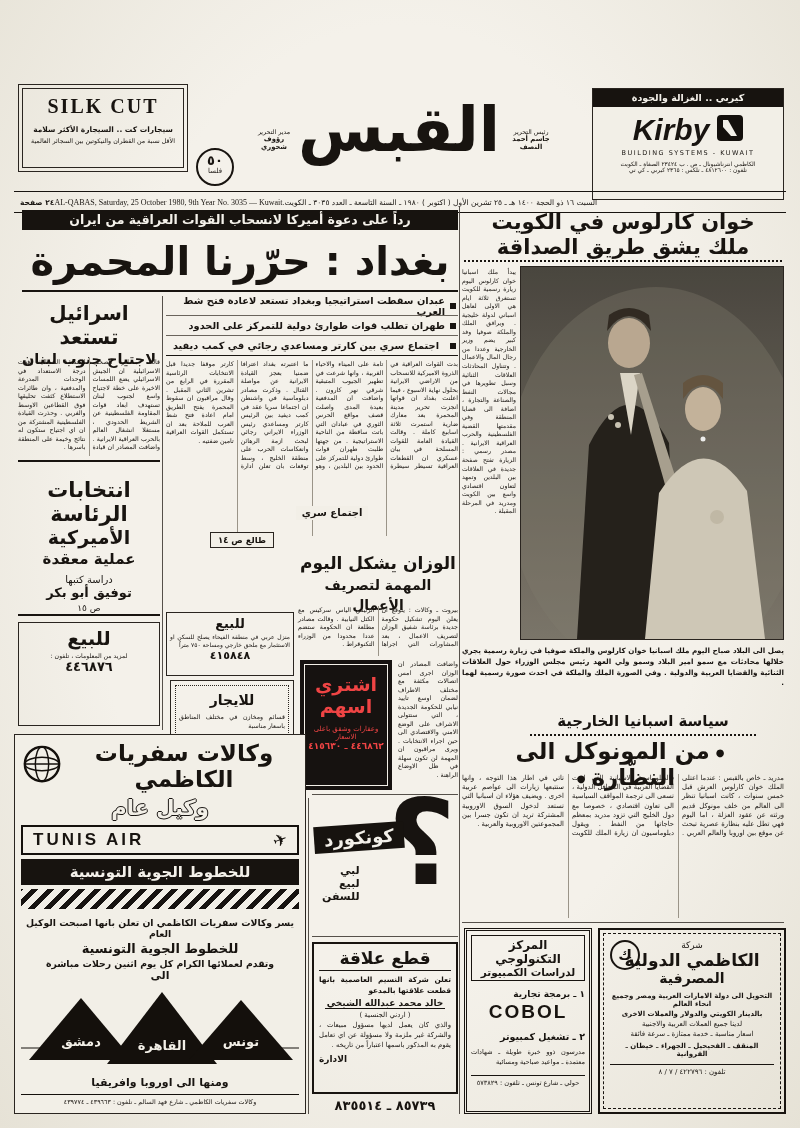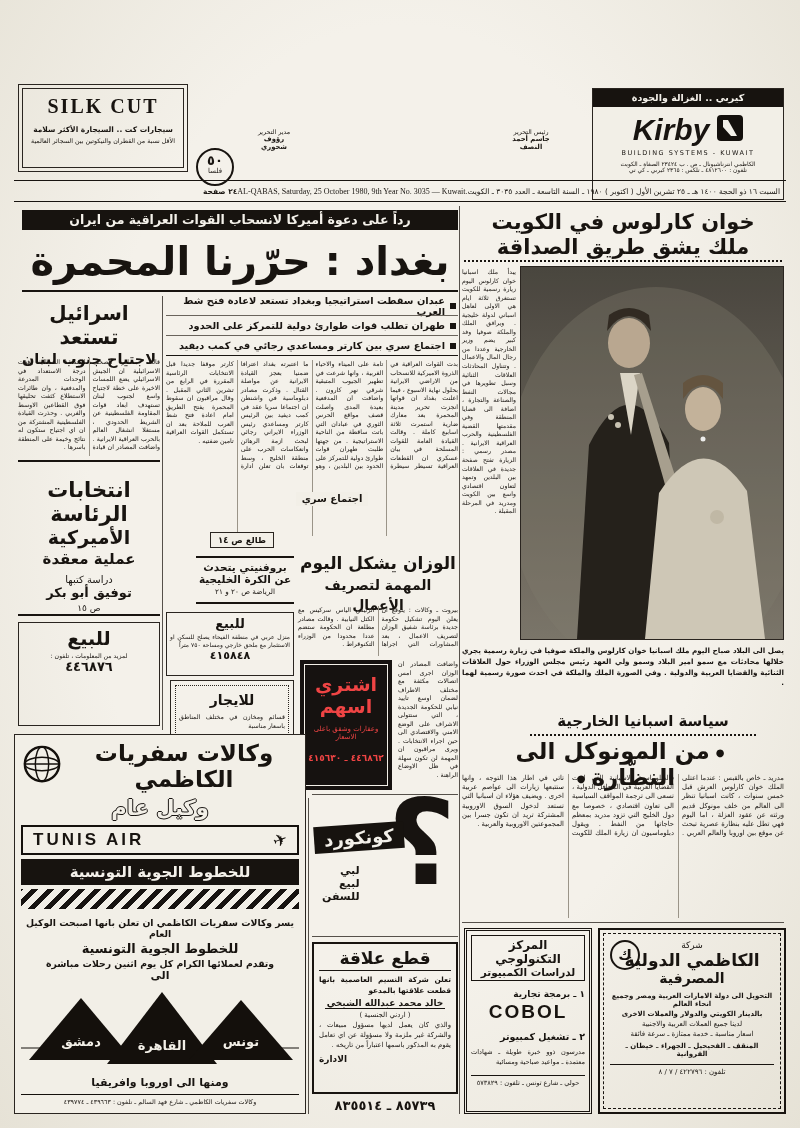--- a/index.html
+++ b/index.html
@@ -38,20 +38,21 @@
       <div class="rtl b" style="font-size:7.5px;margin-top:7px">سيجارات كت .. السيجارة الأكثر سلامة</div>
       <div class="rtl" style="font-size:6.3px;margin-top:3px">الأقل نسبة من القطران والنيكوتين بين السجائر العالمية</div>
     </div>
   </div>
 
   <div class="abs c" style="left:196px;top:148px;width:38px;height:38px;border:2px solid #181410;border-radius:50%;padding-top:4px">
     <div class="b" style="font-size:13px;line-height:1">٥٠</div>
     <div class="rtl" style="font-size:7px">فلسا</div>
   </div>
 
+  <div class="abs c rtl b" style="left:300px;top:86px;width:200px;height:92px;font-size:62px;line-height:88px">القبس</div>
 
   <div class="abs c rtl" style="left:250px;top:128px;width:48px">
     <div style="font-size:6.3px">مدير التحرير</div>
     <div class="b" style="font-size:6.8px">رؤوف شحوري</div>
   </div>
   <div class="abs c rtl" style="left:502px;top:128px;width:58px">
     <div style="font-size:6.3px">رئيس التحرير</div>
     <div class="b" style="font-size:6.8px">جاسم أحمد النصف</div>
   </div>
 
@@ -64,21 +65,21 @@
             <rect width="26" height="26" rx="4" fill="#14100c"></rect>
             <path d="M6 21 V5 h5 l9 16 h-6 l-8 -9 z" fill="#f2efe7"></path>
           </svg>
       </span>
     </div>
     <div class="c" style="font-size:6.5px;letter-spacing:1.5px;margin-top:2px">BUILDING SYSTEMS - KUWAIT</div>
     <div class="rtl c" style="font-size:5.9px;margin-top:4px">الكاظمي انترناشيونال ـ ص . ب ٢٣٤٢٤ الصفاة ـ الكويت</div>
     <div class="rtl c" style="font-size:5.9px">تلفون : ٤٨١٢٦٠٠ ـ تلكس : ٢٣٦٥ كيربي ـ كي تي</div>
   </div>
 
-  <div class="abs" style="left:14px;top:180px;width:772px;height:22px;border-top:1.5px solid #181410;border-bottom:1.5px solid #181410;display:flex;align-items:center;justify-content:flex-end;padding:0 6px">
+  <div class="abs" style="left:14px;top:191px;width:772px;height:22px;border-top:1.5px solid #181410;border-bottom:1.5px solid #181410;display:flex;align-items:center;justify-content:flex-start;padding:0 6px">
     <span class="rtl b" style="font-size:7.5px">٢٤ صفحة</span>
     <span class="serif" style="font-size:8px">AL-QABAS, Saturday, 25 October 1980, 9th Year No. 3035 — Kuwait.</span>
     <span class="rtl" style="font-size:7.5px">السبت ١٦ ذو الحجة ١٤٠٠ هـ ـ ٢٥ تشرين الأول ( اكتوبر ) ١٩٨٠ ـ السنة التاسعة ـ العدد ٣٠٣٥ ـ الكويت</span>
   </div>
 
   <div class="abs blackstrip rtl c b" style="left:22px;top:210px;width:436px;height:20px;font-size:12.5px;line-height:20px">رداً على دعوة أميركا لانسحاب القوات العراقية من ايران</div>
 
   <div class="abs rtl c b" style="left:22px;top:234px;width:436px;height:58px;font-size:40px;line-height:54px;border-bottom:2px solid #181410">بغداد : حرّرنا المحمرة</div>
 
   <div class="abs rtl c" style="left:464px;top:208px;width:318px;height:54px;border-bottom:2px dotted #181410;padding-top:2px">
@@ -93,21 +94,21 @@
 
   <div class="abs rtl" style="left:166px;top:296px;width:292px;height:60px;border-bottom:1.5px solid #181410">
     <div style="display:flex;align-items:center;gap:5px;height:20px;border-bottom:1px solid #6a645c;padding:0 2px">
       <span style="width:6px;height:6px;background:#181410;flex:0 0 auto"></span>
       <span class="b" style="font-size:9.8px">عبدان سقطت استراتيجيا وبغداد تستعد لاعادة فتح شط العرب</span>
     </div>
     <div style="display:flex;align-items:center;gap:5px;height:20px;border-bottom:1px solid #6a645c;padding:0 2px">
       <span style="width:6px;height:6px;background:#181410;flex:0 0 auto"></span>
       <span class="b" style="font-size:9.8px">طهران تطلب قوات طوارئ دولية للتمركز على الحدود</span>
     </div>
-    <div style="display:flex;align-items:center;gap:5px;height:19px;padding:0 2px">
+    <div style="display:flex;align-items:center;gap:11px;height:19px;padding:0 2px">
       <span style="width:6px;height:6px;background:#181410;flex:0 0 auto"></span>
       <span class="b" style="font-size:9.8px">اجتماع سري بين كارتر ومساعدي رجائي في كمب ديفيد</span>
     </div>
   </div>
 
   <div class="abs divider" style="left:162px;top:296px;width:1px;height:434px"></div>
   <div class="abs divider" style="left:459px;top:206px;width:1px;height:908px"></div>
   <div class="abs divider" style="left:308px;top:798px;width:1px;height:316px"></div>
 
   <div class="abs rtl j t6 cols2" style="left:18px;top:358px;width:142px;height:98px">قالت مصادر الصحف الاسرائيلية ان الجيش الاسرائيلي يضع اللمسات الاخيرة على خطة لاجتياح واسع لجنوب لبنان تستهدف ابعاد قوات المقاومة الفلسطينية عن الشريط الحدودي ، مستغلا انشغال العالم بالحرب العراقية الايرانية . واضافت المصادر ان قيادة المنطقة الشمالية رفعت درجة الاستعداد في الوحدات المدرعة والمدفعية ، وان طائرات الاستطلاع كثفت تحليقها فوق القطاعين الاوسط والغربي . وحذرت القيادة الفلسطينية المشتركة من ان اي اجتياح ستكون له نتائج وخيمة على المنطقة باسرها .</div>
@@ -123,29 +124,24 @@
   </div>
 
   <div class="abs boxed rtl c" style="left:18px;top:622px;width:142px;height:104px;padding:4px">
     <div class="b" style="font-size:19px">للبيع</div>
     <div style="font-size:6.2px;margin-top:3px">لمزيد من المعلومات ، تلفون :</div>
     <div class="b" style="font-size:13px">٤٤٦٨٧٦</div>
   </div>
 
   <div class="abs rtl j t6 cols4" style="left:166px;top:360px;width:292px;height:176px">بدت القوات العراقية في الذروة الاميركية للانسحاب من الاراضي الايرانية بحلول نهاية الاسبوع ، فيما اعلنت بغداد ان قواتها انجزت تحرير مدينة المحمرة بعد معارك ضارية استمرت ثلاثة اسابيع كاملة . وقالت القيادة العامة للقوات المسلحة في بيان عسكري ان القطعات العراقية تسيطر سيطرة تامة على الميناء والاحياء الغربية ، وانها شرعت في تطهير الجيوب المتبقية شرقي نهر كارون . واضافت ان المدفعية بعيدة المدى واصلت قصف مواقع الحرس الثوري في عبادان التي باتت ساقطة من الناحية الاستراتيجية . من جهتها طلبت طهران قوات طوارئ دولية للتمركز على الحدود بين البلدين ، وهو ما اعتبرته بغداد اعترافا ضمنيا بعجز القيادة الايرانية عن مواصلة القتال . وذكرت مصادر دبلوماسية في واشنطن ان اجتماعا سريا عقد في كمب ديفيد بين الرئيس كارتر ومساعدي رئيس الوزراء الايراني رجائي لبحث ازمة الرهائن وانعكاسات الحرب على منطقة الخليج ، وسط توقعات بان تعلن ادارة كارتر موقفا جديدا قبل الانتخابات الرئاسية المقررة في الرابع من تشرين الثاني المقبل . وقال مراقبون ان سقوط المحمرة يفتح الطريق امام اعادة فتح شط العرب للملاحة بعد ان تستكمل القوات العراقية تامين ضفتيه .</div>
 
-  <div class="abs rtl c b paperbg" style="left:296px;top:492px;width:72px;height:14px;font-size:10px;line-height:14px">اجتماع سري</div>
+  <div class="abs rtl c b paperbg" style="left:296px;top:506px;width:72px;height:14px;font-size:10px;line-height:14px">اجتماع سري</div>
 
   <div class="abs rtl c b boxed paperbg" style="left:210px;top:532px;width:64px;height:16px;font-size:8.5px;line-height:15px">طالع ص ١٤</div>
 
-  <div class="abs rtl c" style="left:196px;top:556px;width:98px;height:48px;border-top:2px solid #181410;border-bottom:2px solid #181410;padding-top:3px">
-    <div class="b" style="font-size:10.5px">بروفنيتي يتحدث</div>
-    <div class="b" style="font-size:10.5px">عن الكرة الخليجية</div>
-    <div style="font-size:7.3px;margin-top:2px">الرياضة ص ٢٠ و ٢١</div>
-  </div>
 
   <div class="abs rtl c" style="left:298px;top:552px;width:160px;height:52px">
     <div class="b" style="font-size:17px;line-height:23px">الوزان يشكل اليوم</div>
     <div class="b" style="font-size:14px;line-height:20px">المهمة لتصريف الأعمال</div>
   </div>
   <div class="abs rtl j t6 cols2" style="left:298px;top:606px;width:160px;height:50px">بيروت ـ وكالات : يتوقع ان يعلن اليوم تشكيل حكومة جديدة برئاسة شفيق الوزان لتصريف الاعمال ، بعد المشاورات التي اجراها الرئيس الياس سركيس مع الكتل النيابية . وقالت مصادر مطلعة ان الحكومة ستضم عددا محدودا من الوزراء التكنوقراط .</div>
   <div class="abs rtl j t6" style="left:398px;top:660px;width:60px;height:130px">واضافت المصادر ان الوزان اجرى امس اتصالات مكثفة مع مختلف الاطراف لضمان اوسع تاييد نيابي للحكومة الجديدة ، التي ستتولى الاشراف على الوضع الامني والاقتصادي الى حين اجراء الانتخابات . ويرى مراقبون ان المهمة لن تكون سهلة في ظل الاوضاع الراهنة .</div>
 
   <div class="abs boxed rtl c" style="left:166px;top:612px;width:128px;height:64px;padding:3px">
     <div class="b" style="font-size:13px">للبيع</div>
@@ -159,21 +155,21 @@
       <div class="j" style="font-size:6.3px;line-height:1.4;margin-top:5px">قسائم ومخازن في مختلف المناطق باسعار مناسبة</div>
       <div class="b" style="font-size:8.5px;margin-top:8px">٤٢٣١٨٩ ـ ٤١١٦٢٠</div>
     </div>
   </div>
 
   <div class="abs" style="left:300px;top:660px;width:92px;height:130px;background:#161210;padding:4px">
     <div class="rtl c" style="border:1px solid #f2efe7;height:100%;color:#ef4444;padding-top:8px">
       <div class="b" style="font-size:19px;line-height:22px">اشتري</div>
       <div class="b" style="font-size:19px;line-height:22px">اسهم</div>
       <div style="font-size:7px;margin-top:8px">وعقارات وشقق باعلى الاسعار</div>
-      <div class="b" style="font-size:9px;margin-top:12px">٤٤٦٨٦٢ ـ ٤١٥٦٣٠</div>
+      <div class="b" style="font-size:9px;">٤٤٦٨٦٢ ـ ٤١٥٦٣٠</div>
     </div>
   </div>
 
   <div class="abs rtl j" style="left:462px;top:268px;width:54px;height:372px;font-size:6.2px;line-height:1.38">يبدأ ملك اسبانيا خوان كارلوس اليوم زيارة رسمية للكويت تستغرق ثلاثة ايام هي الاولى لعاهل اسباني لدولة خليجية . ويرافق الملك والملكة صوفيا وفد كبير يضم وزير الخارجية وعددا من رجال المال والاعمال . وتتناول المحادثات العلاقات الثنائية وسبل تطويرها في مجالات النفط والصناعة والتجارة ، اضافة الى قضايا المنطقة وفي مقدمتها القضية الفلسطينية والحرب العراقية الايرانية . مصدر رسمي : الزيارة تفتح صفحة جديدة في العلاقات بين البلدين وتمهد لتعاون اقتصادي واسع بين الكويت ومدريد في المرحلة المقبلة .</div>
 
   <div class="abs" style="left:520px;top:266px;width:264px;height:374px;border:1px solid #2a2520">
     <svg width="262" height="372" viewBox="0 0 262 372">
       <defs>
         <linearGradient id="pg" x1="0" y1="0" x2="0" y2="1">
           <stop offset="0" stop-color="#4e4a43"></stop>

